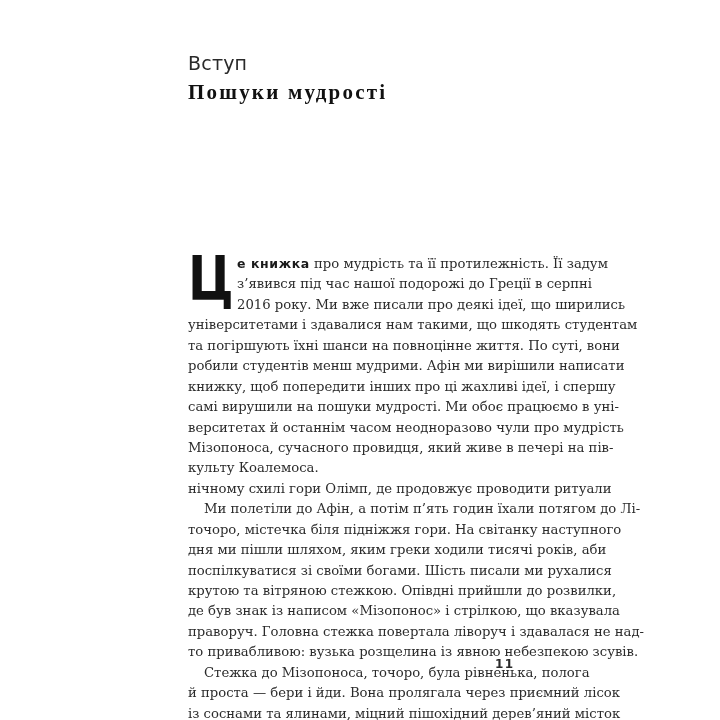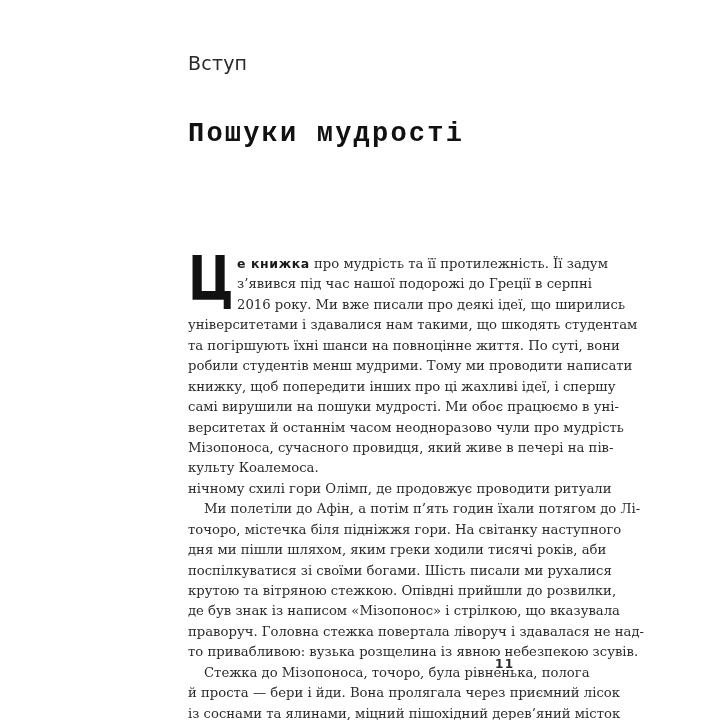--- a/index.html
+++ b/index.html
@@ -25,26 +25,25 @@
       top: 52px;
       font-family: "DejaVu Sans", sans-serif;
       font-size: 19px;
       color: #2a2a2a;
       letter-spacing: 0.2px;
     }
     .chapter-title {
       position: absolute;
       left: 172px;
       top: 80px;
-      font-family: Liberation Mono, monospace;
+      font-family: Liberation Serif, serif;
       font-weight: bold;
-      font-size: 27px;
+      font-size: 21px;
       color: #111111;
       letter-spacing: 2.2px;
-      margin-top: 39px;
     }
     .body-text {
       position: absolute;
       left: 172px;
       top: 254px;
       width: 370px;
       font-family: "DejaVu Serif", serif;
       font-size: 13.2px;
       line-height: 20.45px;
       color: #2b2b2b;
@@ -107,21 +106,21 @@
   <div class="chapter-title">Пошуки мудрості</div>
 
   <div class="body-text">
     <span class="dropcap">Ц</span>
 
     <span class="line dropped"><span class="lead-bold">е книжка</span><span> про мудрість та її протилежність. Її задум</span></span>
     <span class="line dropped">з’явився під час нашої подорожі до Греції в серпні</span>
     <span class="line dropped">2016 року. Ми вже писали про деякі ідеї, що ширились</span>
     <span class="line">університетами і здавалися нам такими, що шкодять студентам</span>
     <span class="line">та погіршують їхні шанси на повноцінне життя. По суті, вони</span>
-    <span class="line">робили студентів менш мудрими. Тому ми проводити написати</span>
+    <span class="line">робили студентів менш мудрими. Афін ми вирішили написати</span>
     <span class="line">книжку, щоб попередити інших про ці жахливі ідеї, і спершу</span>
     <span class="line">самі вирушили на пошуки мудрості. Ми обоє працюємо в уні-</span>
     <span class="line">верситетах й останнім часом неодноразово чули про мудрість</span>
     <span class="line">Мізопоноса, сучасного провидця, який живе в печері на пів-</span>
     <span class="line last">культу Коалемоса.</span>
     <span class="line">нічному схилі гори Олімп, де продовжує проводити ритуали</span>
 
     <span class="line indent">Ми полетіли до Афін, а потім п’ять годин їхали потягом до Лі-</span>
     <span class="line">точоро, містечка біля підніжжя гори. На світанку наступного</span>
     <span class="line">дня ми пішли шляхом, яким греки ходили тисячі років, аби</span>

